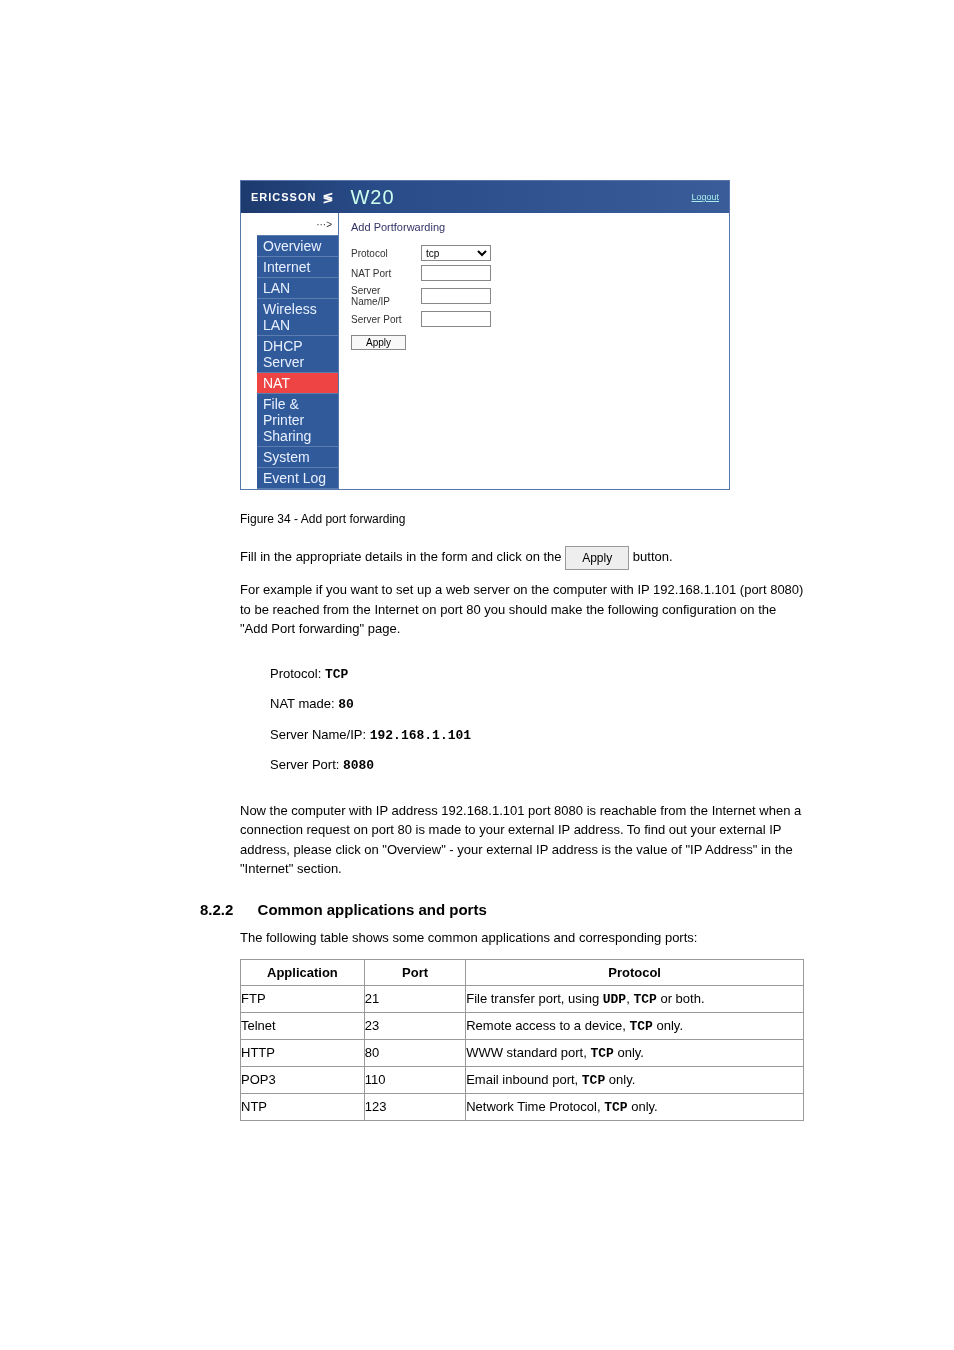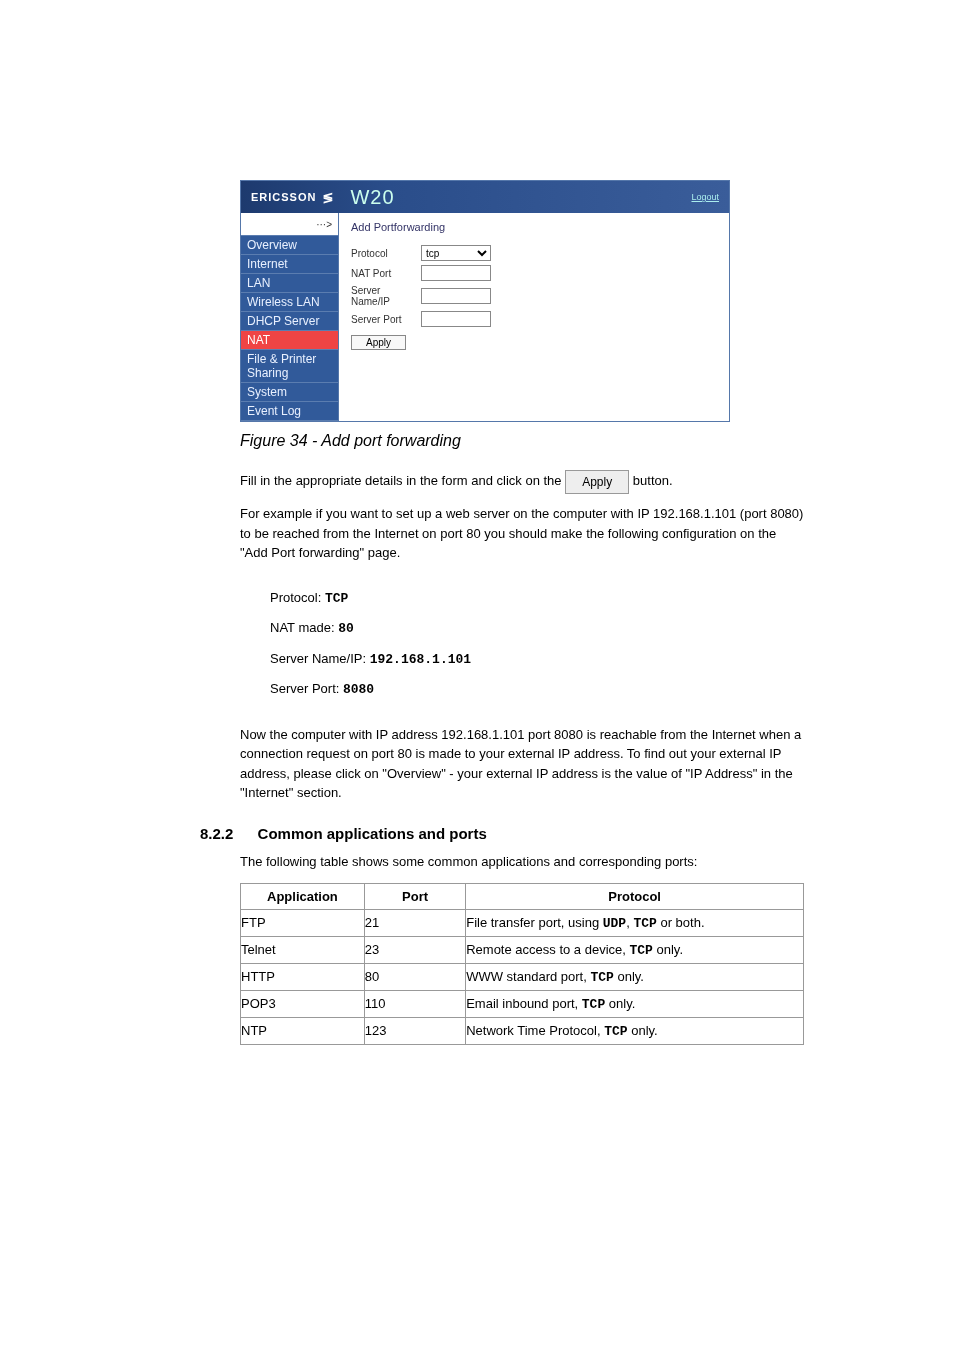--- a/index.html
+++ b/index.html
@@ -9,32 +9,32 @@
     .app-window { border: 1px solid #5577aa; background: #fff; width: 490px; }
     .app-header { background: linear-gradient(to right, #1d3a6e 0%, #2a4d8a 30%, #3a5d9a 100%); height: 32px; display: flex; align-items: center; padding: 0 10px; text-align: right; }
     .brand { color: #fff; font-weight: bold; font-size: 11px; letter-spacing: 1px; display: flex; align-items: center; }
     .brand-mark { margin-left: 6px; font-size: 13px; }
     .model { color: #cfe; font-size: 20px; font-weight: normal; margin-left: 16px; letter-spacing: 1px; }
     .header-spacer { flex: 1; }
     .logout { color: #aee; font-size: 9px; text-decoration: underline; }
     .app-body { display: flex; }
     .sidebar { width: 98px; border-right: 1px solid #5577aa; }
     .breadcrumb-row { height: 22px; display: flex; align-items: center; justify-content: flex-end; padding-right: 6px; font-size: 10px; color: #333; }
-    .nav { font-size: 12px; }
+    .nav { font-size: 14px; margin-left: 16px; }
     .nav-item { padding: 2px 6px; border-top: 1px solid #5b7db0; background: #315a9a; color: #e8f0ff; cursor: pointer; }
     .nav-item.active { background: #ef4444; color: #fff; }
     .nav-last { border-bottom: 1px solid #5b7db0; }
     .content { flex: 1; padding: 8px 12px 40px 12px; }
     .section-title { color: #336; font-size: 11px; margin-bottom: 12px; }
     .form-row { display: flex; align-items: center; margin-bottom: 4px; }
     .form-label { width: 70px; font-size: 10px; color: #333; }
     .form-input { border: 1px solid #888; height: 16px; width: 70px; font-size: 10px; padding: 0 2px; }
     .form-select { border: 1px solid #888; height: 16px; width: 70px; font-size: 10px; background: #fff; }
     .apply-btn { border: 1px solid #888; background: #f8f8f8; font-size: 10px; padding: 1px 14px; margin-top: 4px; cursor: pointer; }
-    .fig-caption { margin-top: 10px; font-style: italic; font-size: 16px; }
+    .fig-caption { margin-top: 22px; font-size: 12px; }
     .doc-text { margin-top: 20px; line-height: 1.5; margin-left: 140px; margin-right: 50px; }
     .doc-para { margin-bottom: 10px; font-size: 13px; }
     .apply-illus { display: inline-block; border: 1px solid #999; background: #eee; padding: 2px 16px; font-size: 12px; vertical-align: middle; }
     .example-indent { margin-left: 30px; }
     .mono { font-family: "Courier New", monospace; font-weight: bold; }
     .heading-sec { font-size: 15px; font-weight: bold; margin-top: 22px; margin-bottom: 10px; margin-left: 100px; }
     .heading-sec .sec-num { margin-right: 20px; }
     .table-wrap { margin-left: 140px; margin-right: 50px; margin-top: 12px; }
     .proto-table { border-collapse: collapse; width: 100%; font-size: 13px; }
     .proto-table td { border: 1px solid #999; padding: 5px 0; vertical-align: top; }

